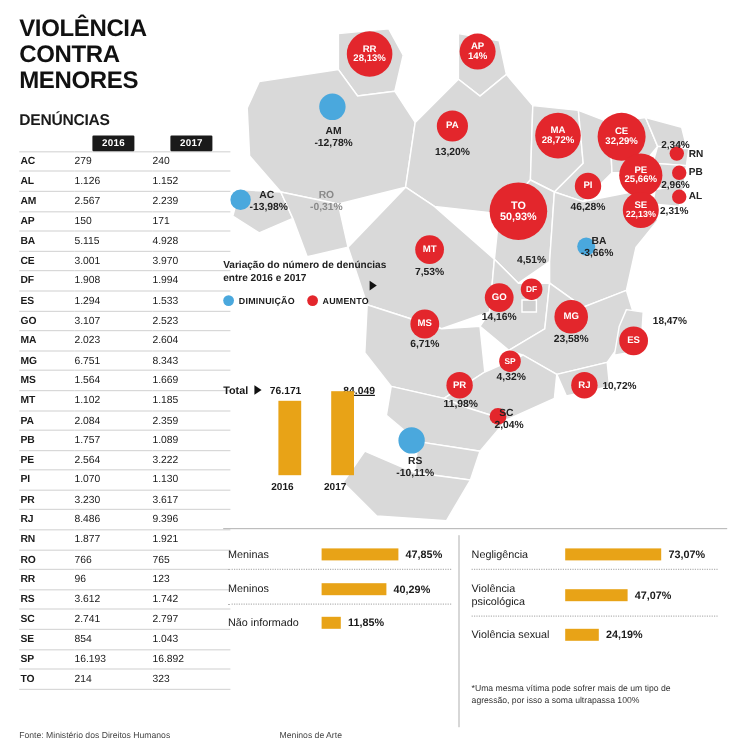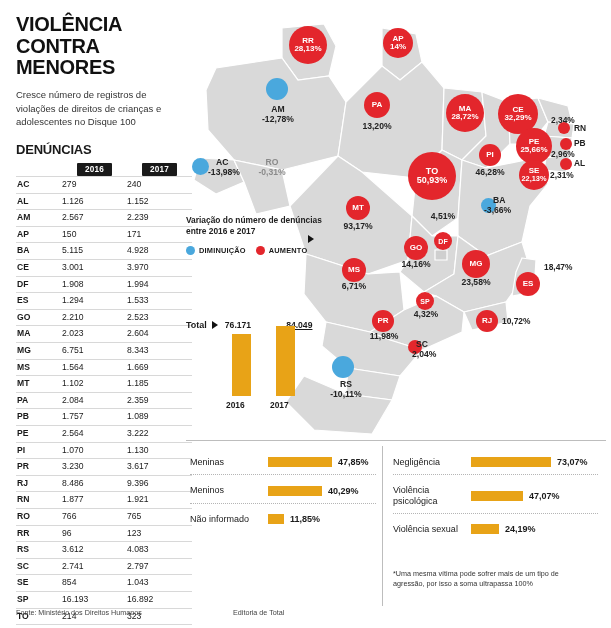--- a/index.html
+++ b/index.html
@@ -122,21 +122,20 @@
   .genderrow { display: flex; align-items: center; gap: 6px; margin-top: 10px; }
   .genderrow .lbl { width: 72px; font-size: 9px; font-weight: normal; line-height: 1.15; }
 </style>
 </head>
 <body>
 
 <div class="page">
 
   <div class="left">
     <div class="title">VIOLÊNCIA CONTRA MENORES</div>
-    <div class="subtitle">Cresce número de registros de violações de direitos de crianças e adolescentes no Disque 100</div>
     <div class="section-label">DENÚNCIAS</div>
 
     <table class="tbl">
       <thead>
         <tr>
           <th style="width:44px"></th>
           <th class="yearhead" style="width:62px"><span class="yearpill">2016</span></th>
           <th class="yearhead" style="width:62px"><span class="yearpill">2017</span></th>
         </tr>
       </thead>
@@ -176,21 +175,21 @@
             <td class="v">1.908</td>
             <td class="v2">1.994</td>
           </tr>
         <tr>
             <td class="uf">ES</td>
             <td class="v">1.294</td>
             <td class="v2">1.533</td>
           </tr>
         <tr>
             <td class="uf">GO</td>
-            <td class="v">2.210</td>
+            <td class="v">3.107</td>
             <td class="v2">2.523</td>
           </tr>
         <tr>
             <td class="uf">MA</td>
             <td class="v">2.023</td>
             <td class="v2">2.604</td>
           </tr>
         <tr>
             <td class="uf">MG</td>
             <td class="v">6.751</td>
@@ -247,21 +246,21 @@
             <td class="v2">765</td>
           </tr>
         <tr>
             <td class="uf">RR</td>
             <td class="v">96</td>
             <td class="v2">123</td>
           </tr>
         <tr>
             <td class="uf">RS</td>
             <td class="v">3.612</td>
-            <td class="v2">4.083</td>
+            <td class="v2">1.742</td>
           </tr>
         <tr>
             <td class="uf">SC</td>
             <td class="v">2.741</td>
             <td class="v2">2.797</td>
           </tr>
         <tr>
             <td class="uf">SE</td>
             <td class="v">854</td>
             <td class="v2">1.043</td>
@@ -274,21 +273,21 @@
         <tr>
             <td class="uf">TO</td>
             <td class="v">214</td>
             <td class="v2">323</td>
           </tr>
       </tbody>
     </table>
   </div>
 
   <div class="source">Fonte: Ministério dos Direitos Humanos</div>
-  <div class="credit">Editoria de Total</div>
+  <div class="credit">Meninos de Arte</div>
 
   <div class="mapwrap">
     <svg class="mapsvg" width="420" height="425" viewBox="0 0 420 425">
       <g fill="#d9d9d9" stroke="#ffffff" stroke-width="1.2">
 
         <path d="M96,18 L138,14 L150,36 L143,66 L112,70 L96,48 Z"></path>
 
         <path d="M196,18 L230,24 L236,52 L214,70 L196,56 Z"></path>
 
         <path d="M30,58 L96,48 L112,70 L143,66 L160,92 L152,146 L96,160 L48,150 L22,120 L20,80 Z"></path>
@@ -424,21 +423,21 @@
     <div class="bubble b-blue" style="left:295px; top:188px; width:15px; height:15px;"></div>
     <div class="plainlabel" style="left:288px; top:186px; width:60px; text-align:left;">
       <div class="uf" style="margin-left:19px;">BA</div>
       <div class="pct" style="margin-left:10px;">-3,66%</div>
     </div>
 
     <div class="bubble b-red" style="left:160px; top:186px; width:24px; height:24px;">
       <span class="uf">MT</span>
     </div>
     <div class="plainlabel" style="left:148px; top:212px; width:48px;">
-      <div class="pct">93,17%</div>
+      <div class="pct">7,53%</div>
     </div>
 
     <div class="bubble b-red" style="left:248px; top:222px; width:18px; height:18px;">
       <span class="uf" style="font-size:7px;">DF</span>
     </div>
     <div class="plainlabel" style="left:233px; top:202px; width:48px;">
       <div class="pct">4,51%</div>
     </div>
 
     <div class="bubble b-red" style="left:218px; top:226px; width:24px; height:24px;">

